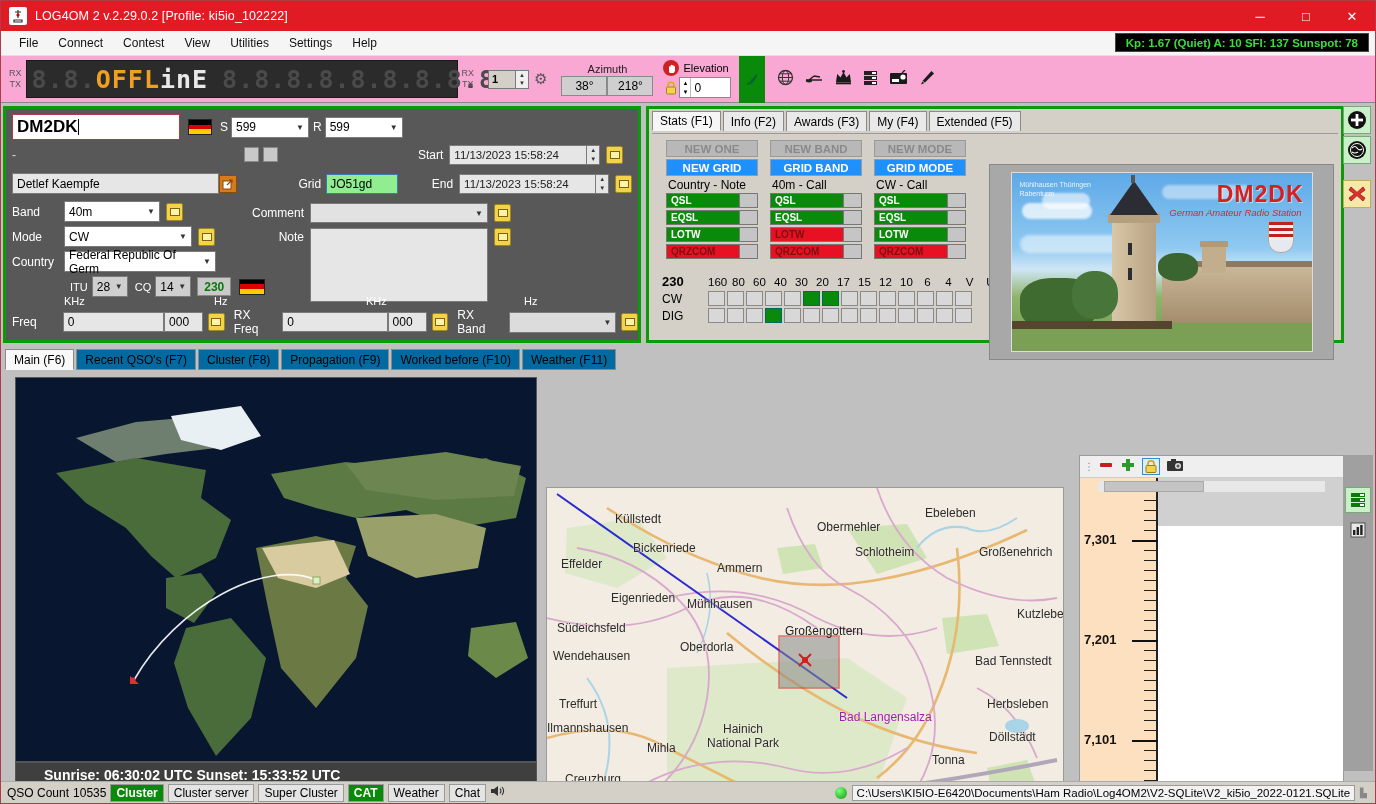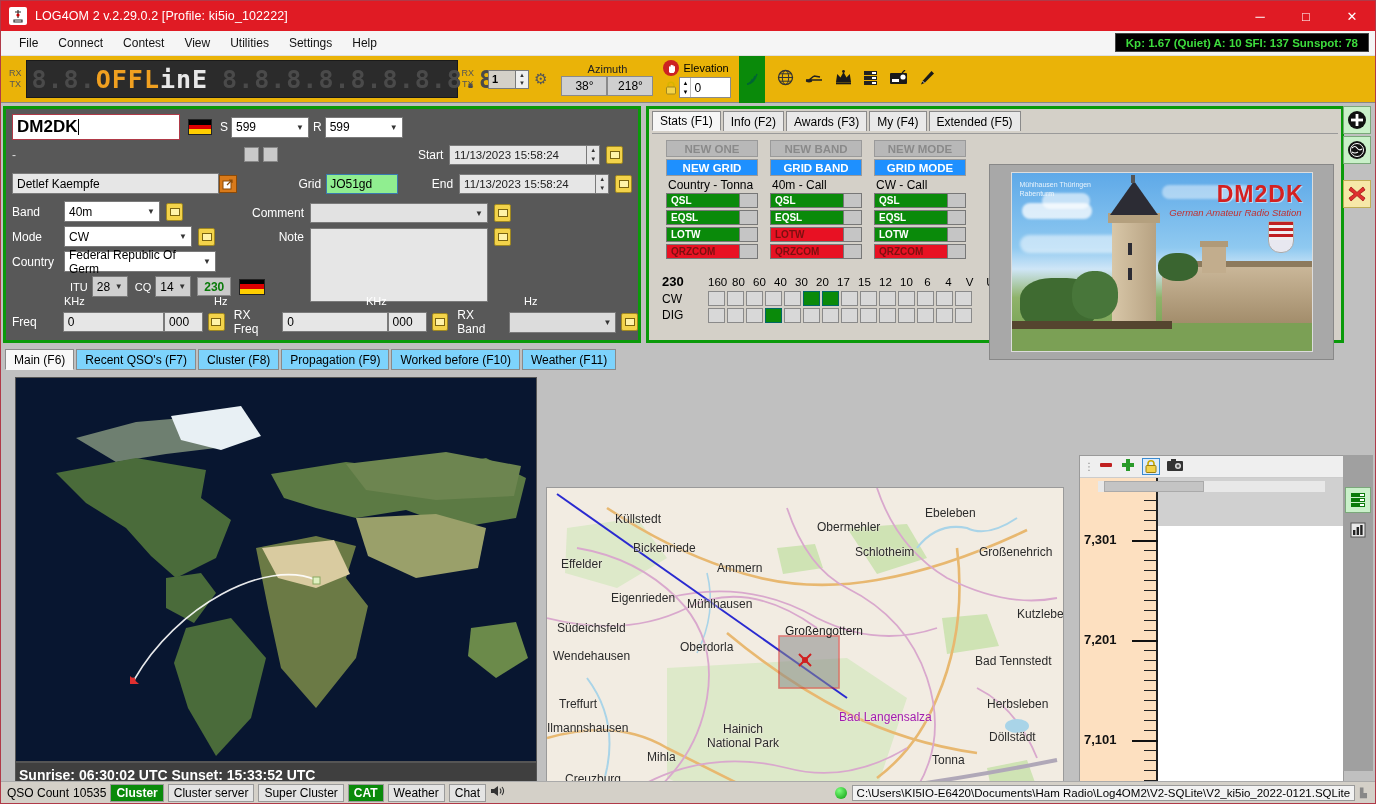--- a/index.html
+++ b/index.html
@@ -44,21 +44,21 @@
   }
   .menu-item { padding: 3px 10px; font-size: 12px; color: #111; cursor: default; }
   .solar-box {
     position: absolute; right: 6px; top: 2px; height: 19px;
     background: #000; color: #3ddc3d; font-size: 11.5px; font-weight: bold;
     display: flex; align-items: center; padding: 0 10px; border: 1px solid #444;
   }
 
   
   .radiobar {
-    height: 47px; background: #eab308; display: flex; align-items: center;
+    height: 47px; background: #f9a8d4; display: flex; align-items: center;
     padding: 0 4px; border-bottom: 1px solid #888; position: relative;
   }
   .rxtx-lbl { font-size: 9px; color: #555; line-height: 11px; padding: 0 4px; text-align:center;}
   .lcd {
     background: #2b2b2b; height: 38px; display: flex; align-items: center;
     padding: 0 5px; border: 1px solid #1a1a1a;
   }
   .lcd .seg {
     font-family: "DejaVu Sans Mono", monospace; font-size: 25px; font-weight: bold;
     color: #4a4a4a; letter-spacing: 1px;
@@ -186,34 +186,34 @@
 
   
   .side-btns { position: absolute; right: 2px; top: 3px; width: 30px; }
   .side-btn { width: 28px; height: 28px; display:flex;align-items:center;justify-content:center; margin-bottom:2px;}
   .sb-green { background: #c9f0c9; border: 1px solid #7aa87a; }
   .sb-yellow { background: #f6e8a8; border: 1px solid #bfae55; margin-top: 16px;}
 
   
   .lowtabs { position: absolute; left: 4px; top: 246px; display: flex; }
   .ltab {
-    height: 21px; border: 1px solid #8a8a8a; background: #7dd3fc; padding: 0 8px;
+    height: 21px; border: 1px solid #8a8a8a; background: #0369a1; padding: 0 8px;
     display: flex; align-items: center; font-size: 12px; margin-right: 2px;
   }
   .ltab.active { background: #f8f8f8; border-bottom-color:#f8f8f8; }
 
   
   .worldmap {
     position: absolute; left: 14px; top: 274px; width: 522px; height: 385px;
     background: #081030; overflow: hidden; border: 1px solid #555;
   }
   .sunbar {
     position: absolute; left: 14px; top: 659px; width: 522px; height: 26px;
     background: #3f3f3f; color: #fff; font-size: 14px; font-weight: bold;
-    display: flex; align-items: center; padding-left: 3px; border:1px solid #555;
+    display: flex; align-items: center; padding-left: 28px; border:1px solid #555;
   }
   .localmap {
     position: absolute; left: 545px; top: 384px; width: 518px; height: 352px;
     background: #eee6dc; overflow: hidden; border: 1px solid #9a9a9a;
   }
 
   
   .scope {
     position: absolute; left: 1078px; top: 352px; width: 265px; height: 422px;
     background: #f0f0f0; border: 1px solid #9a9a9a;
@@ -525,21 +525,21 @@
         <div class="tab">Extended (F5)</div>
       </div>
 
       <div class="stats-body">
 
         <div style="position:absolute;left:14px;top:6px;display:flex;gap:12px">
 
           <div style="width:92px">
             <div class="hdr-btn hdr-gray">NEW ONE</div>
             <div class="hdr-btn hdr-blue" style="margin-top:2px">NEW GRID</div>
-            <div class="colcap">Country - Tonna</div>
+            <div class="colcap">Country - Note</div>
             <div class="confrow">
                 <div class="conf-main conf-green">QSL</div>
                 <div class="conf-side"></div>
               </div>
             <div class="confrow">
                 <div class="conf-main conf-green">EQSL</div>
                 <div class="conf-side"></div>
               </div>
             <div class="confrow">
                 <div class="conf-main conf-green">LOTW</div>
@@ -630,21 +630,21 @@
                   <div class="cell g"></div>
                   <div class="cell"></div>
                   <div class="cell"></div>
                   <div class="cell"></div>
                   <div class="cell"></div>
                   <div class="cell"></div>
                   <div class="cell"></div>
                   <div class="cell"></div>
                 </div>
               </div>
-              <div style="display: flex; align-items: flex-start; margin-top: 2px;">
+              <div style="display: flex; align-items: center; margin-top: 2px;">
                 <span style="width: 30px; font-size: 12px;">DIG</span>
                 <span style="width: 16px; display: flex; align-items: center; justify-content: center;"></span>
                 <div style="display: flex; gap: 2px;">
                   <div class="cell"></div>
                   <div class="cell"></div>
                   <div class="cell"></div>
                   <div class="cell g"></div>
                   <div class="cell"></div>
                   <div class="cell"></div>
                   <div class="cell"></div>
@@ -816,21 +816,21 @@
           <div style="position: absolute; left: 133px; top: 152px; font-size: 12px; color: rgb(43, 43, 43); white-space: nowrap; text-shadow: rgb(242, 236, 226) 0px 0px 2px, rgb(242, 236, 226) 0px 0px 2px;">Oberdorla</div>
           <div style="position: absolute; left: 6px; top: 161px; font-size: 12px; color: rgb(43, 43, 43); white-space: nowrap; text-shadow: rgb(242, 236, 226) 0px 0px 2px, rgb(242, 236, 226) 0px 0px 2px;">Wendehausen</div>
           <div style="position: absolute; left: 428px; top: 166px; font-size: 12px; color: rgb(43, 43, 43); white-space: nowrap; text-shadow: rgb(242, 236, 226) 0px 0px 2px, rgb(242, 236, 226) 0px 0px 2px;">Bad Tennstedt</div>
           <div style="position: absolute; left: 12px; top: 209px; font-size: 12px; color: rgb(43, 43, 43); white-space: nowrap; text-shadow: rgb(242, 236, 226) 0px 0px 2px, rgb(242, 236, 226) 0px 0px 2px;">Treffurt</div>
           <div style="position: absolute; left: 440px; top: 209px; font-size: 12px; color: rgb(43, 43, 43); white-space: nowrap; text-shadow: rgb(242, 236, 226) 0px 0px 2px, rgb(242, 236, 226) 0px 0px 2px;">Herbsleben</div>
           <div style="position: absolute; left: 292px; top: 222px; font-size: 12px; color: #a21caf; white-space: nowrap; text-shadow: rgb(242, 236, 226) 0px 0px 2px, rgb(242, 236, 226) 0px 0px 2px;">Bad Langensalza</div>
           <div style="position: absolute; left: 0px; top: 233px; font-size: 12px; color: rgb(43, 43, 43); white-space: nowrap; text-shadow: rgb(242, 236, 226) 0px 0px 2px, rgb(242, 236, 226) 0px 0px 2px;">Ilmannshausen</div>
           <div style="position: absolute; left: 176px; top: 234px; font-size: 12px; color: rgb(43, 43, 43); white-space: nowrap; text-shadow: rgb(242, 236, 226) 0px 0px 2px, rgb(242, 236, 226) 0px 0px 2px;">Hainich</div>
           <div style="position: absolute; left: 160px; top: 248px; font-size: 12px; color: rgb(43, 43, 43); white-space: nowrap; text-shadow: rgb(242, 236, 226) 0px 0px 2px, rgb(242, 236, 226) 0px 0px 2px;">National Park</div>
           <div style="position: absolute; left: 442px; top: 242px; font-size: 12px; color: rgb(43, 43, 43); white-space: nowrap; text-shadow: rgb(242, 236, 226) 0px 0px 2px, rgb(242, 236, 226) 0px 0px 2px;">Döllstädt</div>
-          <div style="position: absolute; left: 100px; top: 253px; font-size: 12px; color: rgb(43, 43, 43); white-space: nowrap; text-shadow: rgb(242, 236, 226) 0px 0px 2px, rgb(242, 236, 226) 0px 0px 2px; margin-top: 9px;">Mihla</div>
+          <div style="position: absolute; left: 100px; top: 253px; font-size: 12px; color: rgb(43, 43, 43); white-space: nowrap; text-shadow: rgb(242, 236, 226) 0px 0px 2px, rgb(242, 236, 226) 0px 0px 2px;">Mihla</div>
           <div style="position: absolute; left: 385px; top: 265px; font-size: 12px; color: rgb(43, 43, 43); white-space: nowrap; text-shadow: rgb(242, 236, 226) 0px 0px 2px, rgb(242, 236, 226) 0px 0px 2px;">Tonna</div>
           <div style="position: absolute; left: 18px; top: 284px; font-size: 12px; color: rgb(43, 43, 43); white-space: nowrap; text-shadow: rgb(242, 236, 226) 0px 0px 2px, rgb(242, 236, 226) 0px 0px 2px;">Creuzburg</div>
           <div style="position: absolute; left: 198px; top: 293px; font-size: 12px; color: rgb(43, 43, 43); white-space: nowrap; text-shadow: rgb(242, 236, 226) 0px 0px 2px, rgb(242, 236, 226) 0px 0px 2px;">Großenbehringen</div>
         </div>
 
       <div style="position:absolute;left:238px;top:136px;font-size:12px;color:#222;font-weight:500">Großengottern</div>
     </div>
 
     <div class="scope">
       <div class="scope-tb">

